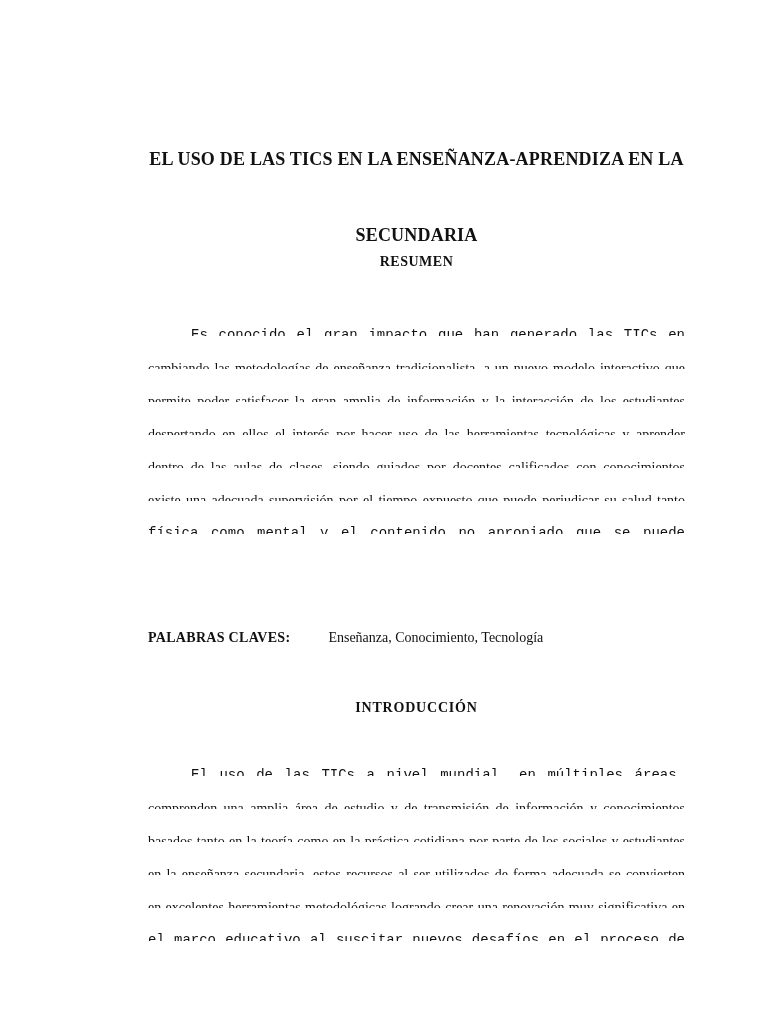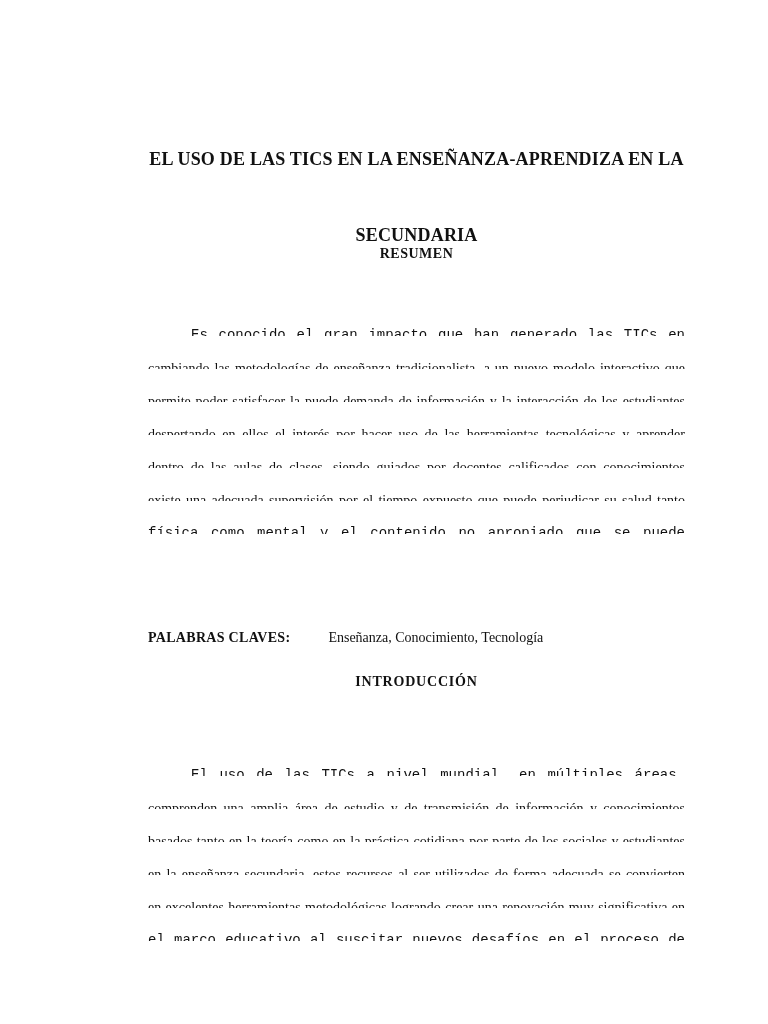--- a/index.html
+++ b/index.html
@@ -23,23 +23,24 @@
     text-align: center;
     letter-spacing: 0.2px;
   }
   .doc-title .line { text-align: center; }
   .heading {
     position: absolute;
     left: 84px; width: 601px;
     font-size: 14px; font-weight: bold;
     line-height: 20px;
     text-align: center;
+    margin-top: 8px;
   }
   .resumen-heading { top: 196px; letter-spacing: 0.5px; }
-  .intro-heading   { top: 624px; letter-spacing: 0.8px; }
+  .intro-heading   { top: 642px; letter-spacing: 0.8px; }
   .para {
     position: absolute;
     left: 84px; width: 601px;
     font-size: 14px;
     line-height: 33px;
   }
   .para1 { top: 255px; }
   .para2 { top: 695px; }
   .para .line {
     text-align: justify;
@@ -67,21 +68,21 @@
   <div class="doc-title">
       <div class="line first">EL USO DE LAS TICS EN LA ENSEÑANZA-APRENDIZA EN LA</div>
       <div class="line last">SECUNDARIA</div>
     </div>
 
   <div class="heading resumen-heading">RESUMEN</div>
 
   <div class="para para1">
       <div class="line first">Es conocido el gran impacto que han generado las TICs en el ámbito de la educación,</div>
       <div class="line">cambiando las metodologías de enseñanza tradicionalista, a un nuevo modelo interactivo que</div>
-      <div class="line">permite poder satisfacer la puede demanda de información y la interacción de los estudiantes</div>
+      <div class="line">permite poder satisfacer la gran amplia de información y la interacción de los estudiantes</div>
       <div class="line">despertando en ellos el interés por hacer uso de las herramientas tecnológicas y aprender</div>
       <div class="line">dentro de las aulas de clases, siendo guiados por docentes calificados con conocimientos</div>
       <div class="line">existe una adecuada supervisión por el tiempo expuesto que puede perjudicar su salud tanto</div>
       <div class="line last">física como mental y el contenido no apropiado que se puede encontrar.</div>
     </div>
 
   <div class="keywords">
     <span class="kw-label">PALABRAS CLAVES:</span><span class="kw-value">Enseñanza, Conocimiento, Tecnología</span>
   </div>
 

